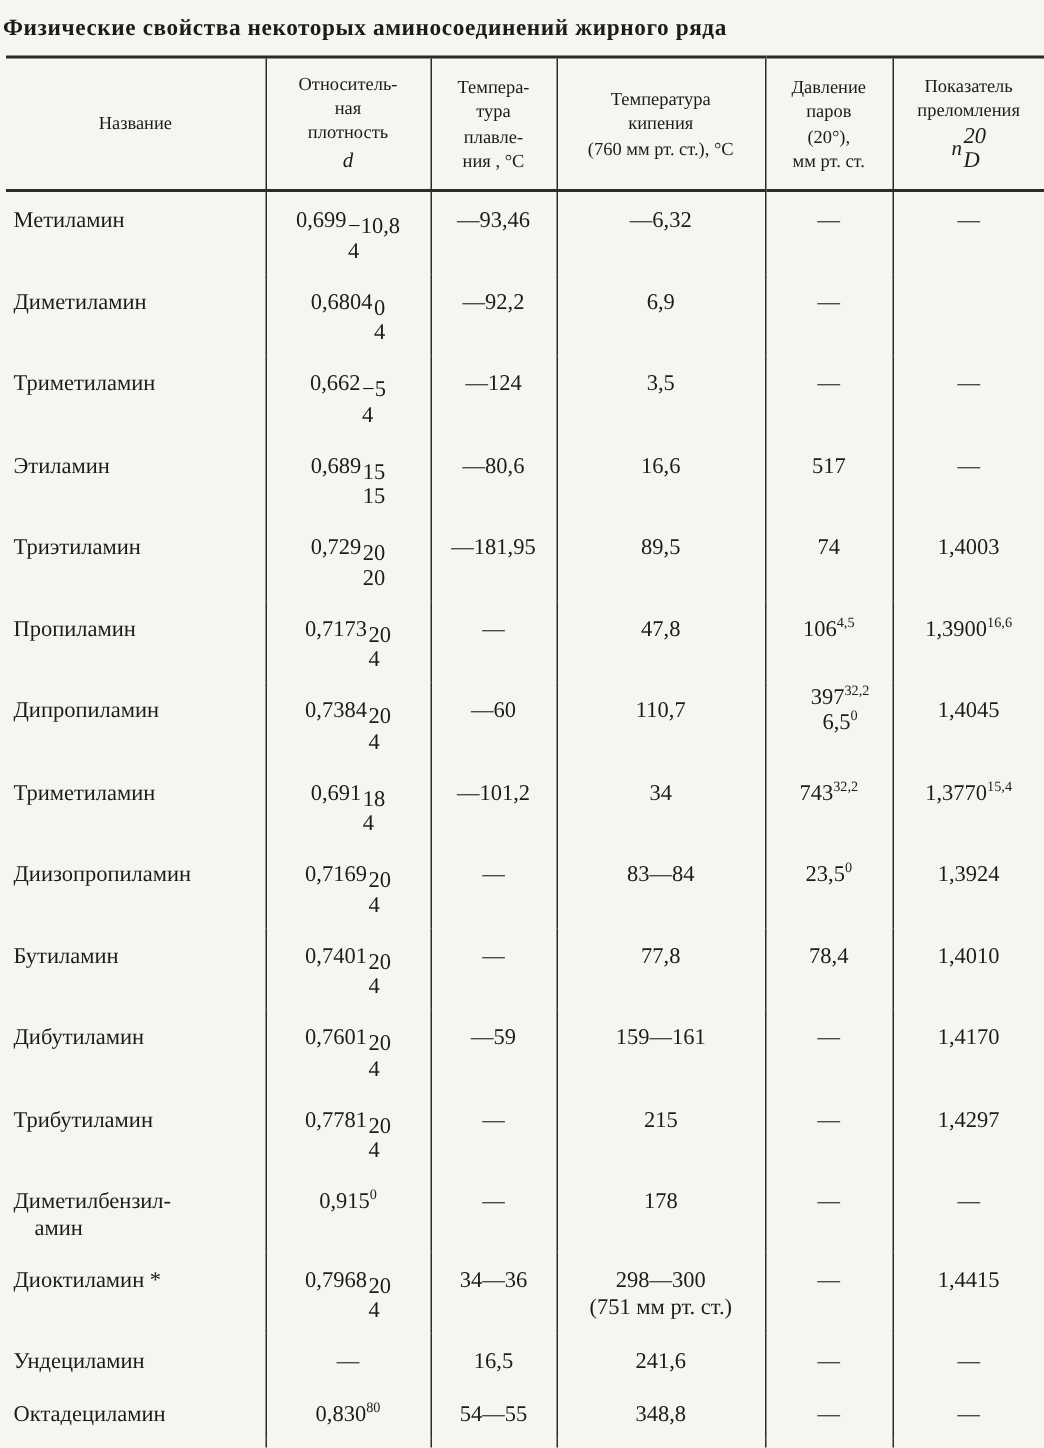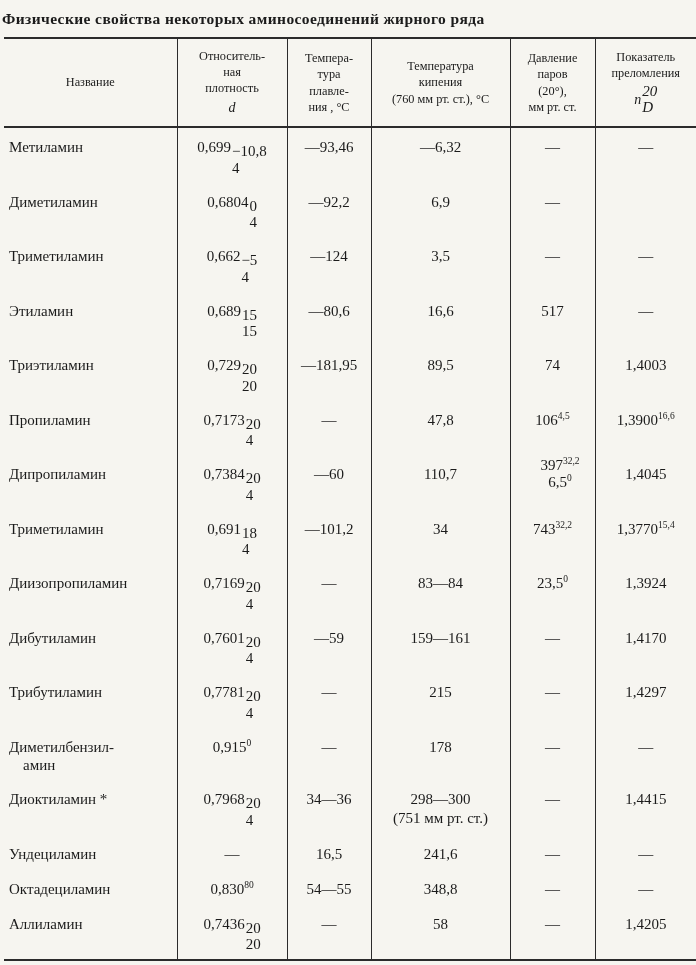--- a/index.html
+++ b/index.html
@@ -257,20 +257,37 @@
           <td class="cell-boiling">
             <div class="b-line">83—84</div>
           </td>
           <td class="cell-vapor">
             <div class="v-line">23,5<sup class="ss">0</sup></div>
           </td>
           <td class="cell-refraction">1,3924</td>
         </tr>
         <tr>
           <td class="cell-name">
+            <div class="name-line">Бутиламин</div>
+          </td>
+          <td class="cell-density">0,7401<span class="stack">
+              <span class="s-sup">20</span>
+              <span class="s-sub">4</span>
+            </span></td>
+          <td class="cell-melting">—</td>
+          <td class="cell-boiling">
+            <div class="b-line">77,8</div>
+          </td>
+          <td class="cell-vapor">
+            <div class="v-line">78,4</div>
+          </td>
+          <td class="cell-refraction">1,4010</td>
+        </tr>
+        <tr>
+          <td class="cell-name">
             <div class="name-line">Дибутиламин</div>
           </td>
           <td class="cell-density">0,7601<span class="stack">
               <span class="s-sup">20</span>
               <span class="s-sub">4</span>
             </span></td>
           <td class="cell-melting">—59</td>
           <td class="cell-boiling">
             <div class="b-line">159—161</div>
           </td>

